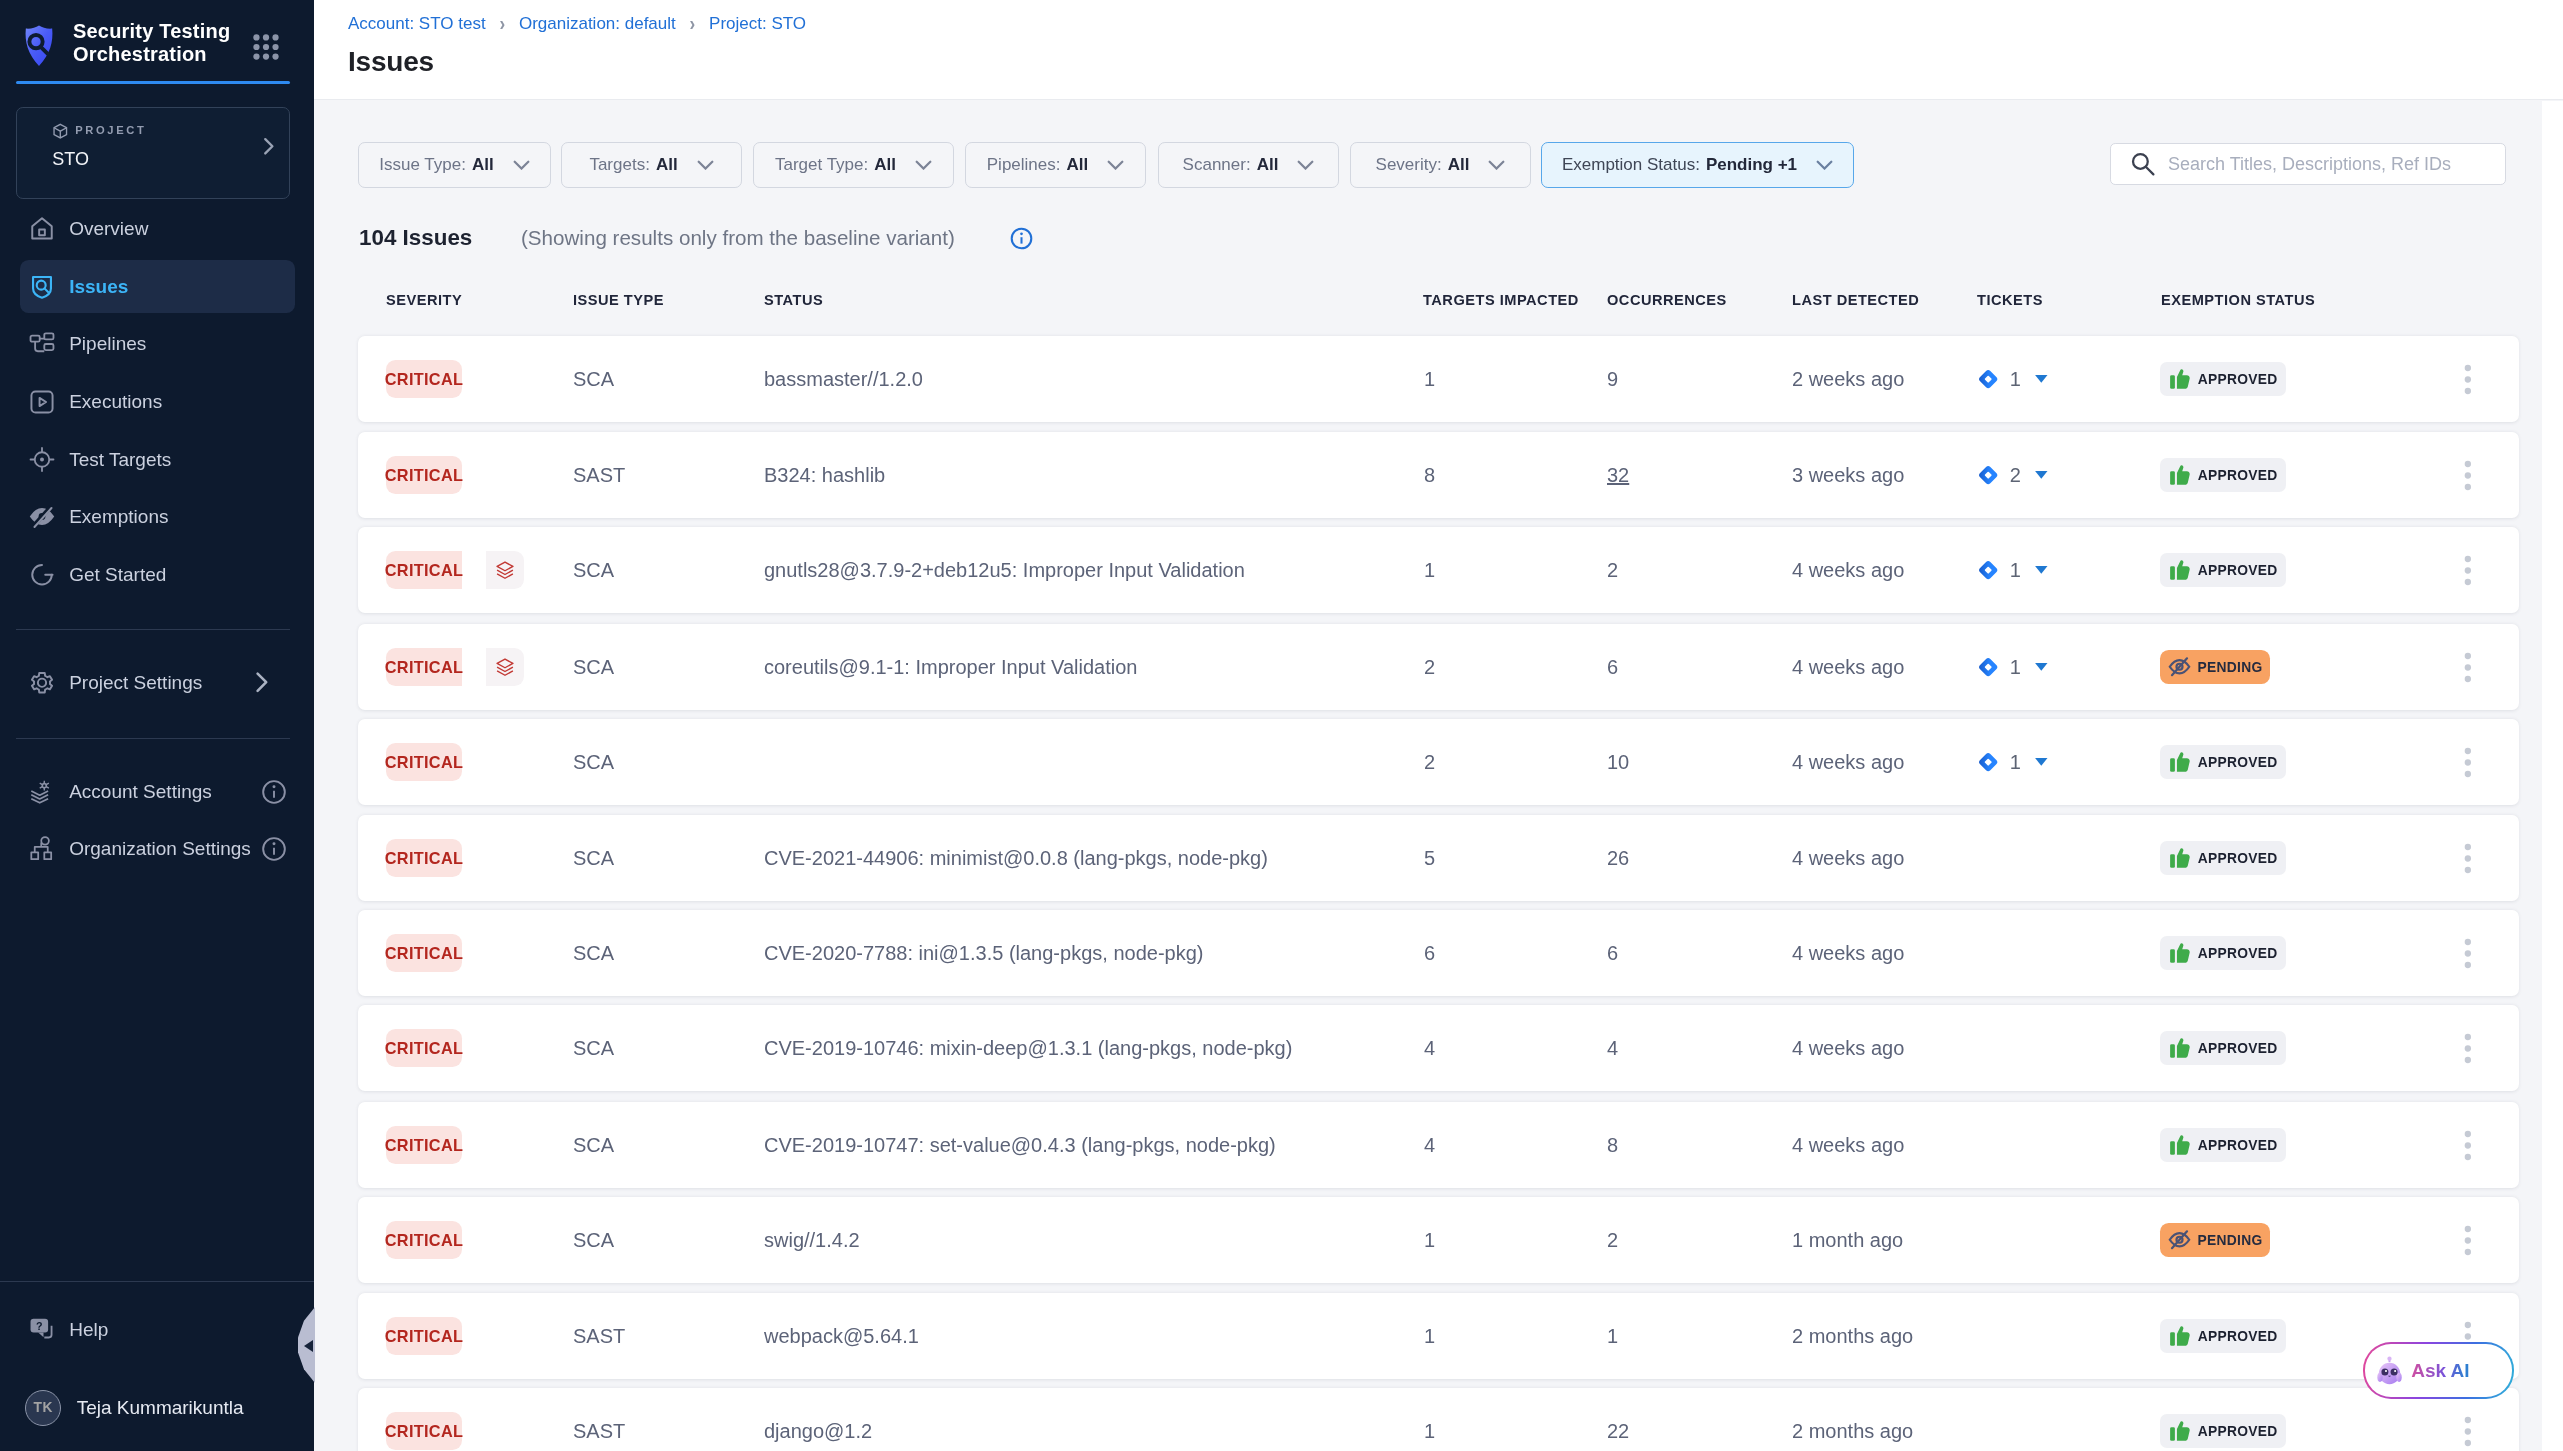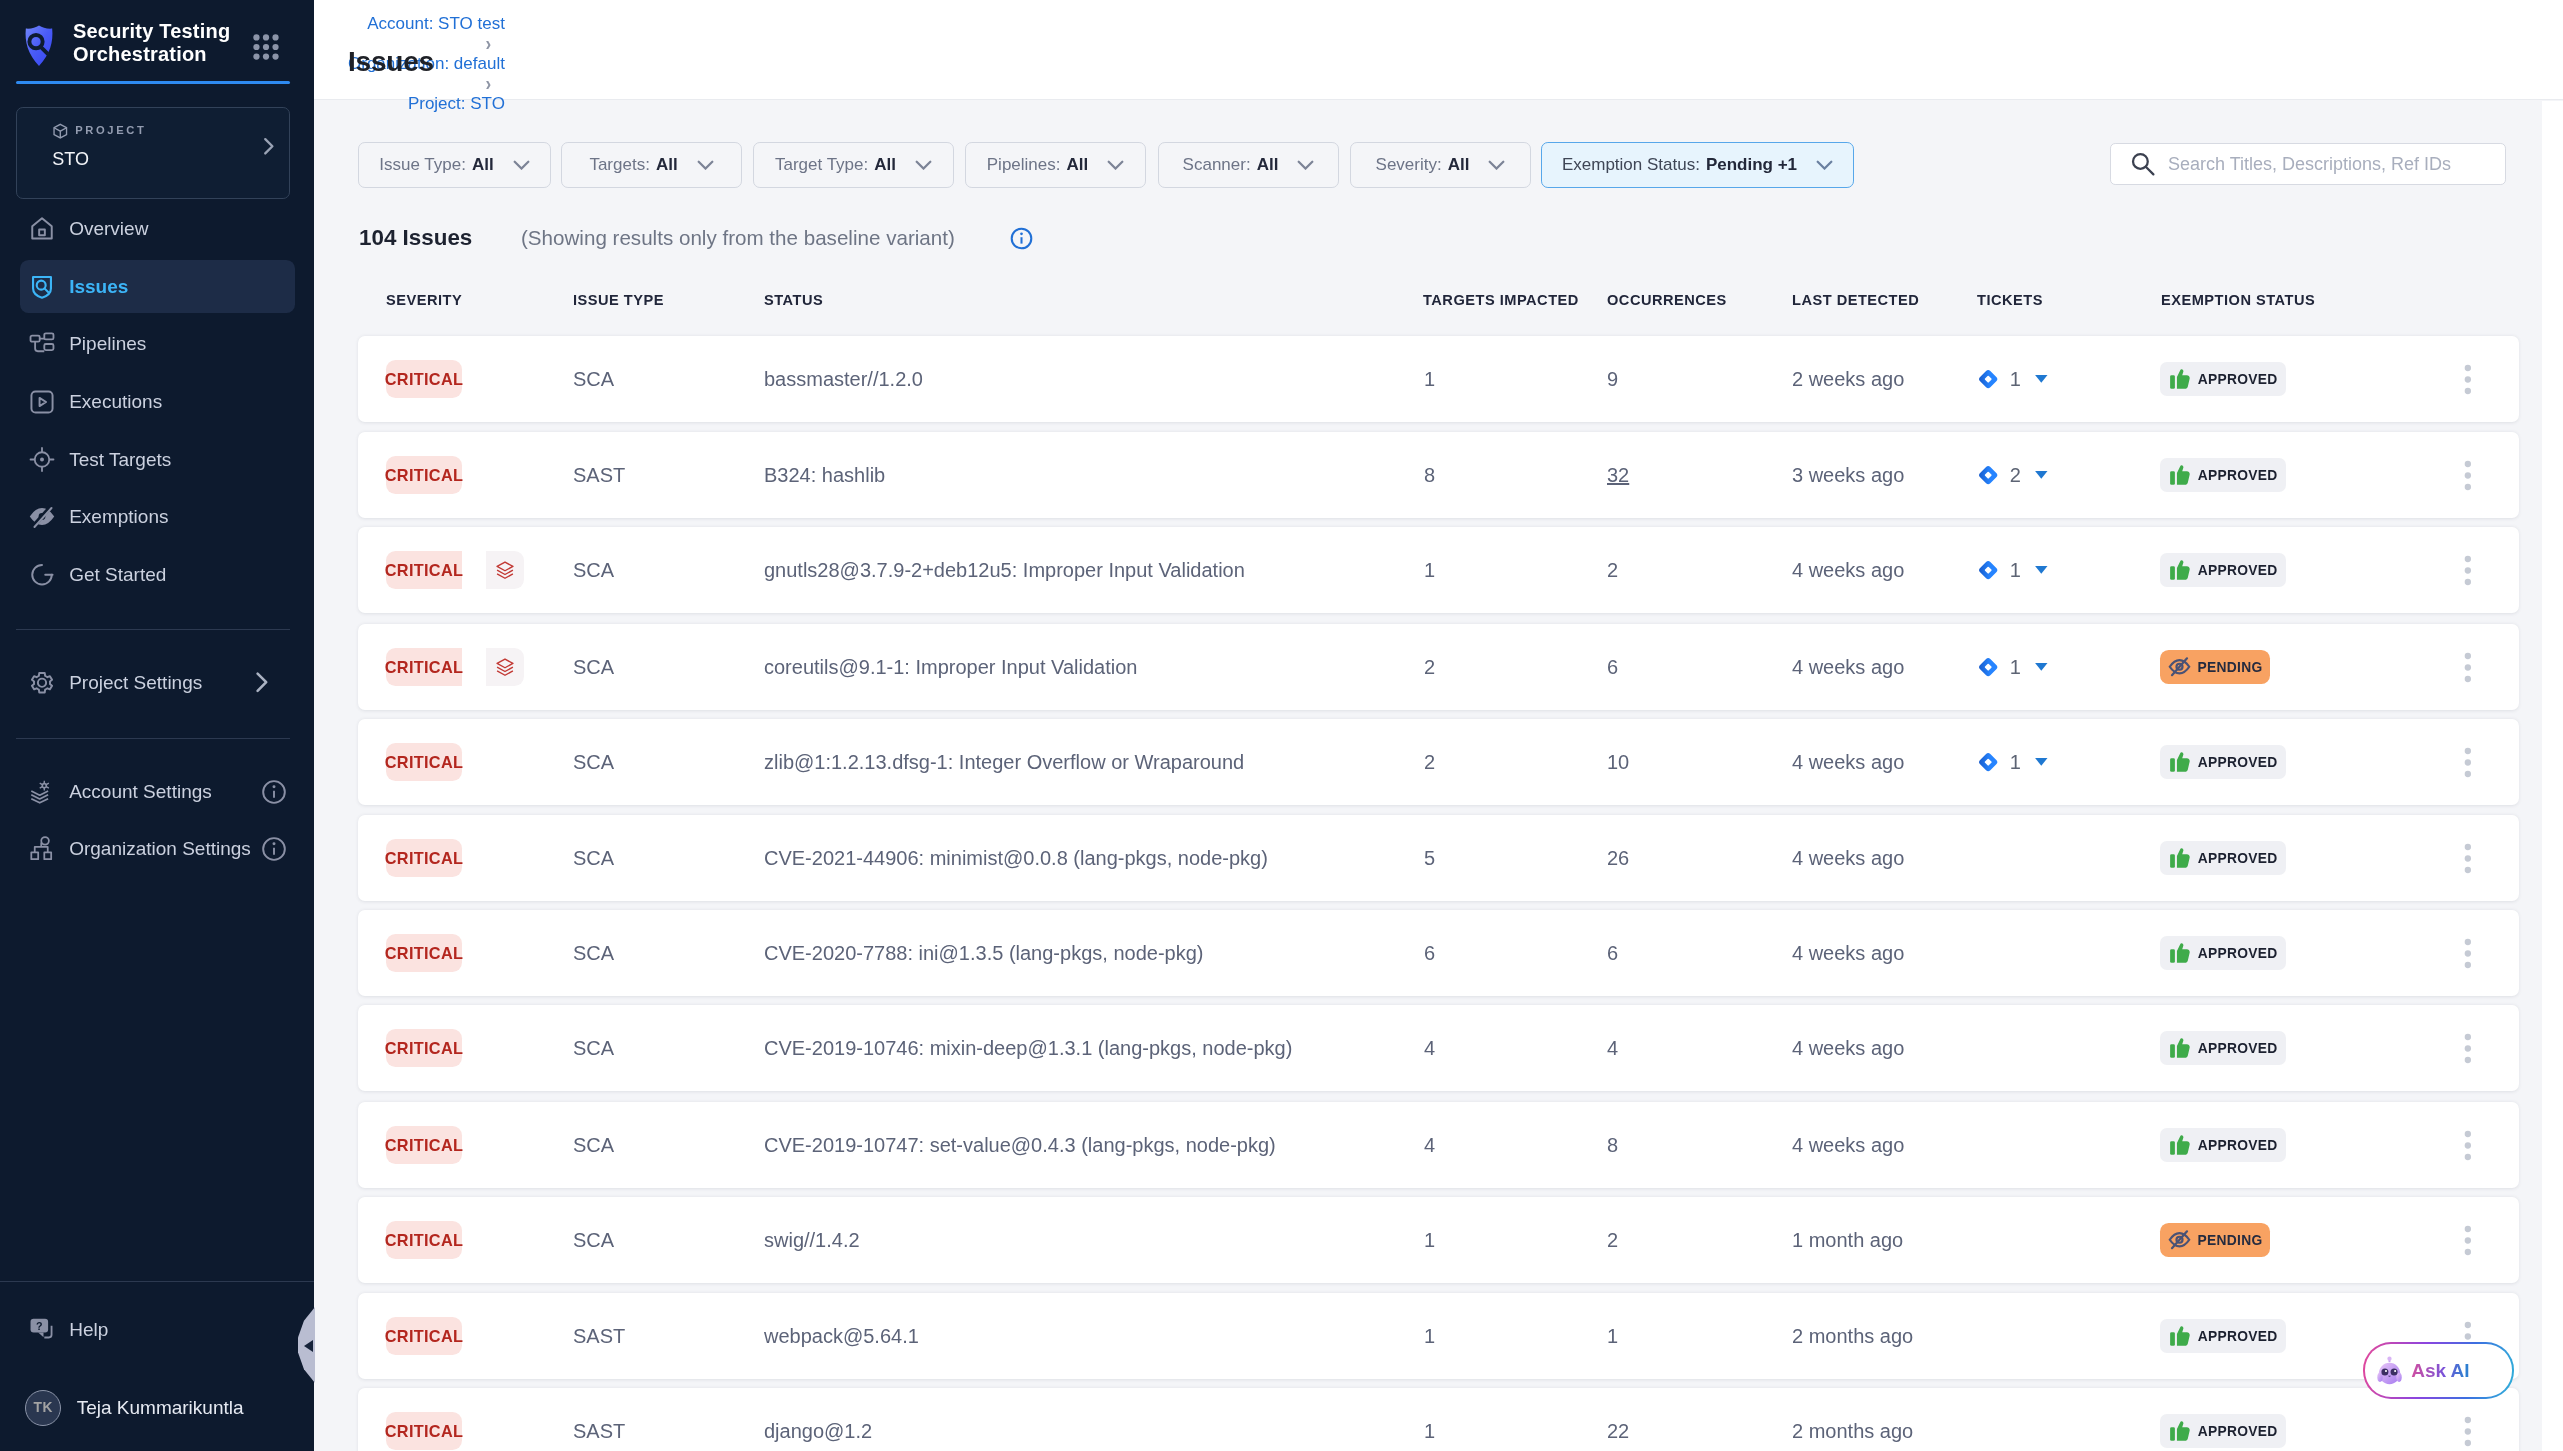--- a/index.html
+++ b/index.html
@@ -29,21 +29,21 @@
 
 .bottom-div { position:absolute; left:0; top:1281px; width:314px; height:0.9px; background:#2c3950; }
 .help-row { position:absolute; left:20px; top:1303px; width:275px; height:53px; display:flex; align-items:center; }
 .user-row { position:absolute; left:20px; top:1379px; width:275px; height:57px; display:flex; align-items:center; }
 .avatar { width:36px; height:36px; margin-left:5.2px; margin-right:15.5px; border-radius:50%; background:#2a3750; border:1.7px solid #8b94a8; color:#a3a3a3; font-size:13.8px; font-weight:bold; display:flex; align-items:center; justify-content:center; letter-spacing:0.4px; }
 .collapse { position:absolute; left:298px; top:1307px; width:17px; height:76px; background:#b9bdd1; clip-path:polygon(100% 0, 35% 18%, 0 40%, 0 60%, 35% 82%, 100% 100%); }
 .collapse:after { content:""; position:absolute; left:6px; top:33px; border-right:9.5px solid #16233a; border-top:6px solid transparent; border-bottom:6px solid transparent; }
 
 
 .main-header { position:absolute; left:314px; top:0; width:2249px; height:100px; background:#fff; border-bottom:0.9px solid #e9ebef; }
-.breadcrumb { position:absolute; left:348px; top:15.5px; font-size:17px; color:#2170d6; display:flex; align-items:flex-end;flex-direction:column; }
+.breadcrumb { position:absolute; left:348px; top:15.5px; font-size:17px; color:#2170d6; display:flex; align-items:flex-start; }
 .breadcrumb .sep { color:#8e95a5; margin:0 13.8px; font-size:17px; font-weight:bold; transform:scaleY(1.15); }
 .page-title { position:absolute; left:347px; top:53px; font-size:28px; font-weight:bold; color:#1f2127; letter-spacing:-0.2px; }
 
 .fbtn { position:absolute; top:142px; height:46px; border:1.7px solid #d3d7e0; border-radius:6.9px; display:flex; align-items:center; justify-content:center; font-size:17px; color:#6d7487; white-space:nowrap; }
 .fbtn b { color:#23283a; margin-left:6px; }
 .fbtn .chev { margin-left:19px; }
 .fhl { background:#e7f4fd; border-color:#57a7ea; color:#3f4656; }
 .search-box { position:absolute; left:2110px; top:143px; width:396px; height:42px; background:#fff; border:1.7px solid #d7dae2; border-radius:5.2px; display:flex; align-items:center; }
 .search-box .ph { color:#a8aebd; font-size:18px; margin-left:12px; white-space:nowrap; }
 
@@ -450,21 +450,20 @@
       </svg>PENDING</div>
   <div class="kebab"><svg width="7.7" height="31" viewBox="0 0 9 36" fill="#c5cad4">
         <circle cx="4.5" cy="4.5" r="3.7"></circle>
         <circle cx="4.5" cy="18" r="3.7"></circle>
         <circle cx="4.5" cy="31.5" r="3.7"></circle>
       </svg></div>
 </div>
 <div class="card" style="top:719px;">
   <div class="crit">CRITICAL</div>
   <div class="cell" style="left:215px;">SCA</div>
-  <div class="cell" style="left:406px;">zlib@1:1.2.13.dfsg-1: Integer Overflow or Wraparound</div>
   <div class="cell" style="left:1066px;">2</div>
   <div class="cell" style="left:1249px;">10</div>
   <div class="cell" style="left:1434px;">4 weeks ago</div>
   <div class="tick">
       <svg width="22.4" height="22.4" viewBox="0 0 26 26">
         <defs>
           <linearGradient id="jg4" x1="0" y1="1" x2="1" y2="0">
             <stop offset="0" stop-color="#1659c8"></stop>
             <stop offset="0.6" stop-color="#2684FF"></stop>
           </linearGradient>

